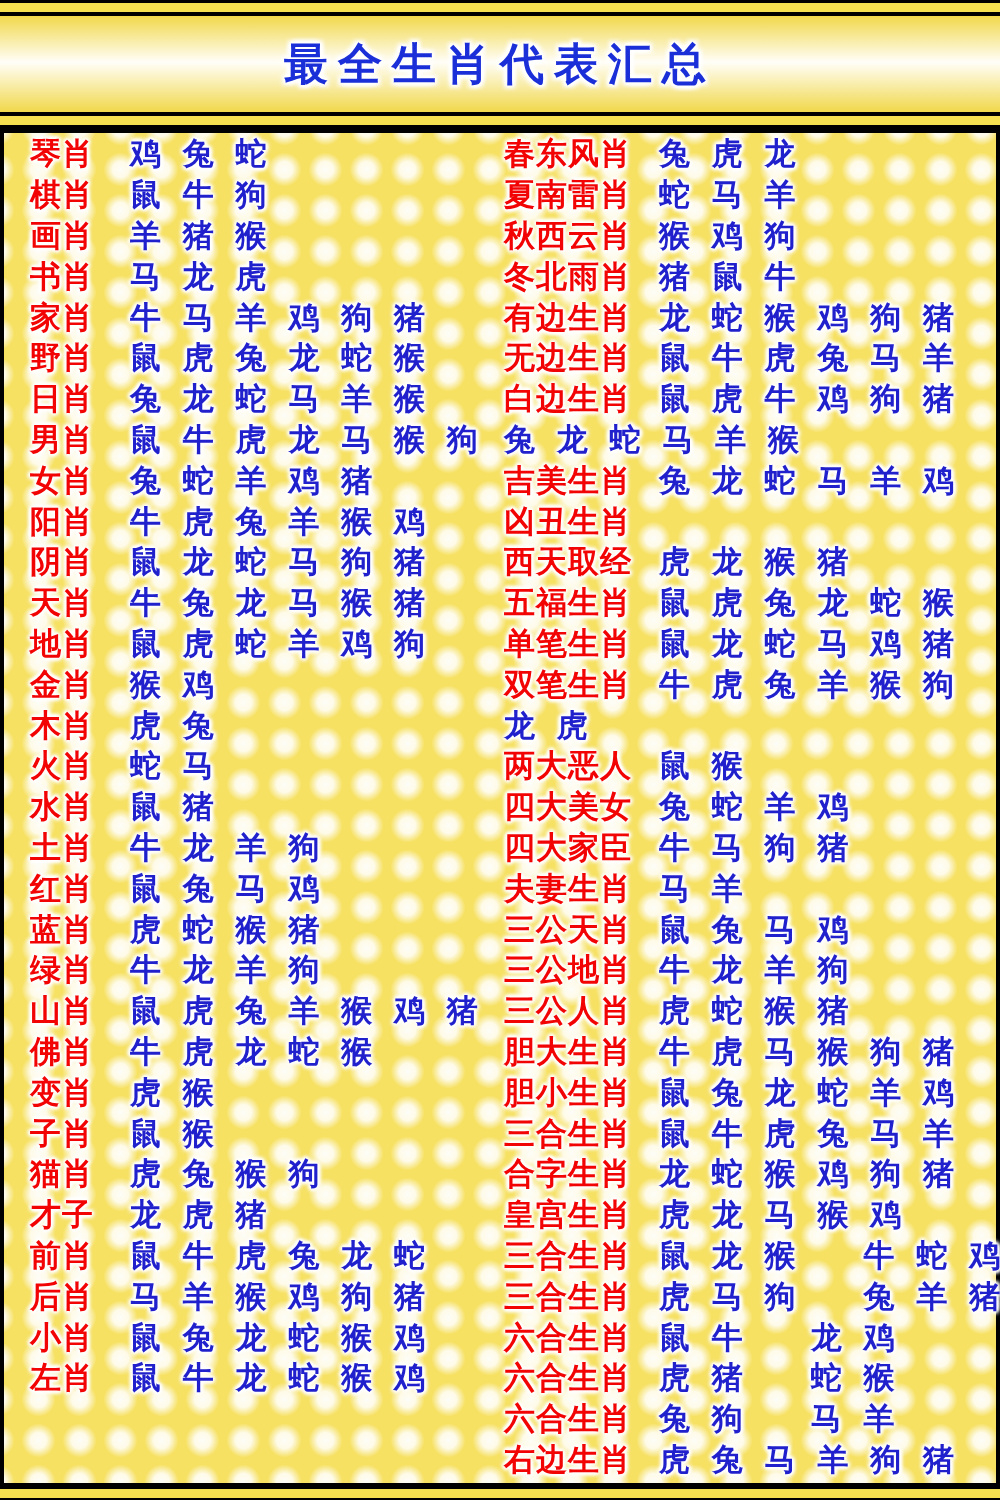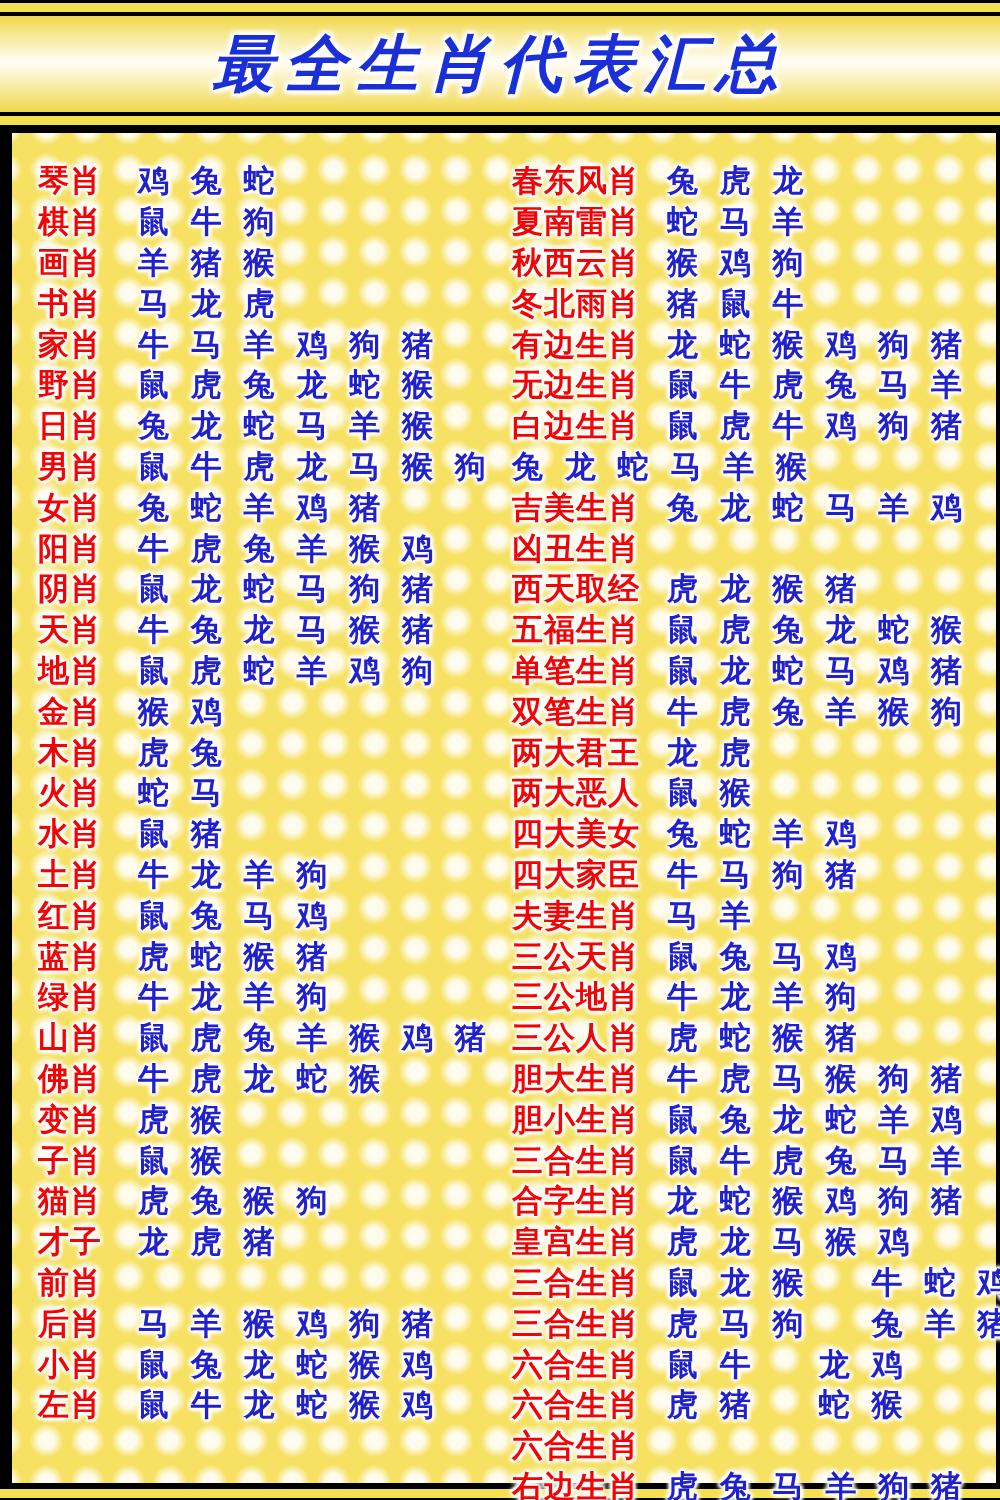--- a/index.html
+++ b/index.html
@@ -20,38 +20,37 @@
   .strip.top{margin-top:3px;}
   .strip.mid2{margin-top:4px;}
   .strip.bottom{margin-top:6px;}
   .title-band{
     height:96px;margin-top:4px;
     background:linear-gradient(to bottom,#f1d84b 0%,#fffef8 48%,#f1d84b 100%);
     display:flex;align-items:center;justify-content:center;
   }
   .poster-title{
     font-family:"DejaVu Serif",serif;
-    font-size:62px;font-weight:bold;
+    font-size:44px;font-weight:bold;
     letter-spacing:10px;
     color:#1b2fd8;
     text-shadow:
       2px 0 3px #fff,-2px 0 3px #fff,0 2px 3px #fff,0 -2px 3px #fff,
       3px 3px 4px #fff,-3px -3px 4px #fff,3px -3px 4px #fff,-3px 3px 4px #fff;
     white-space:nowrap;
-    font-style:italic;
   }
   .content{
-    margin:8px 4px 0 12px;
+    margin:8px 4px 0 4px;
     height:1350px;
     background-color:#f6e163;
     background-image:radial-gradient(circle,rgba(255,255,255,0.95) 0px,rgba(255,255,255,0.85) 8px,rgba(255,255,255,0) 17px);
     background-size:41px 41px;
     background-position:14px 16px;
     box-sizing:border-box;
-    padding:28px 0 0 26px;
+    padding:1px 0 0 26px;
   }
   .cols{display:flex;}
   .col{display:flex;flex-direction:column;}
   .col.left{width:474px;flex:none;}
   .col.right{flex:1;}
   .row{
     height:40.8px;
     display:flex;align-items:center;
     white-space:nowrap;
   }
@@ -190,20 +189,21 @@
           <div class="row">
     <span class="row-label">猫肖</span>
     <span class="row-values">虎 兔 猴 狗</span>
   </div>
           <div class="row">
     <span class="row-label">才子</span>
     <span class="row-values">龙 虎 猪</span>
   </div>
           <div class="row">
     <span class="row-label">前肖</span>
+    <span class="row-values">鼠 牛 虎 兔 龙 蛇</span>
   </div>
           <div class="row">
     <span class="row-label">后肖</span>
     <span class="row-values">马 羊 猴 鸡 狗 猪</span>
   </div>
           <div class="row">
     <span class="row-label">小肖</span>
     <span class="row-values">鼠 兔 龙 蛇 猴 鸡</span>
   </div>
           <div class="row">
@@ -260,21 +260,20 @@
   </div>
           <div class="row">
     <span class="row-label">单笔生肖</span>
     <span class="row-values">鼠 龙 蛇 马 鸡 猪</span>
   </div>
           <div class="row">
     <span class="row-label">双笔生肖</span>
     <span class="row-values">牛 虎 兔 羊 猴 狗</span>
   </div>
           <div class="row">
-    <span class="row-label">两大君王</span>
     <span class="row-values">龙 虎</span>
   </div>
           <div class="row">
     <span class="row-label">两大恶人</span>
     <span class="row-values">鼠 猴</span>
   </div>
           <div class="row">
     <span class="row-label">四大美女</span>
     <span class="row-values">兔 蛇 羊 鸡</span>
   </div>
@@ -329,20 +328,21 @@
           <div class="row">
     <span class="row-label">六合生肖</span>
     <span class="row-values">鼠 牛　　龙 鸡</span>
   </div>
           <div class="row">
     <span class="row-label">六合生肖</span>
     <span class="row-values">虎 猪　　蛇 猴</span>
   </div>
           <div class="row">
     <span class="row-label">六合生肖</span>
+    <span class="row-values">兔 狗　　马 羊</span>
   </div>
           <div class="row">
     <span class="row-label">右边生肖</span>
     <span class="row-values">虎 兔 马 羊 狗 猪</span>
   </div>
         </div>
     </div>
   </div>
   <div class="strip bottom"></div>
 </div>

